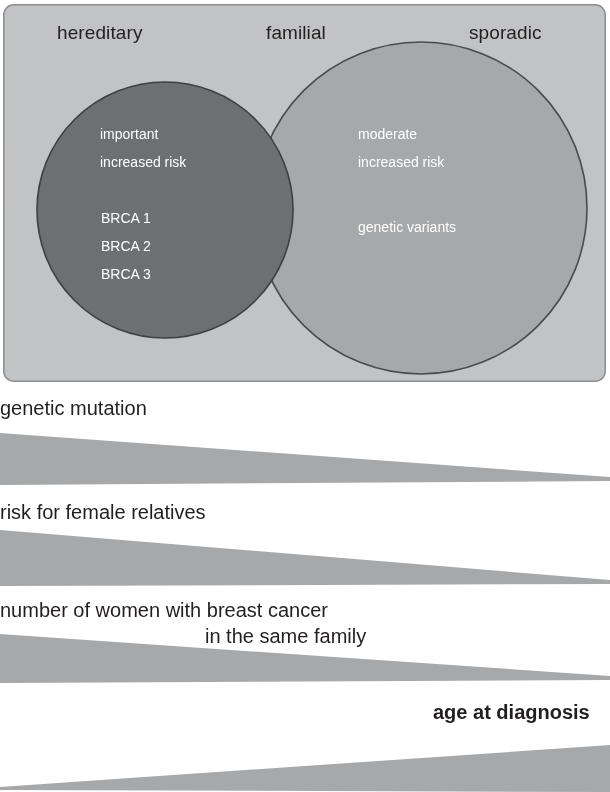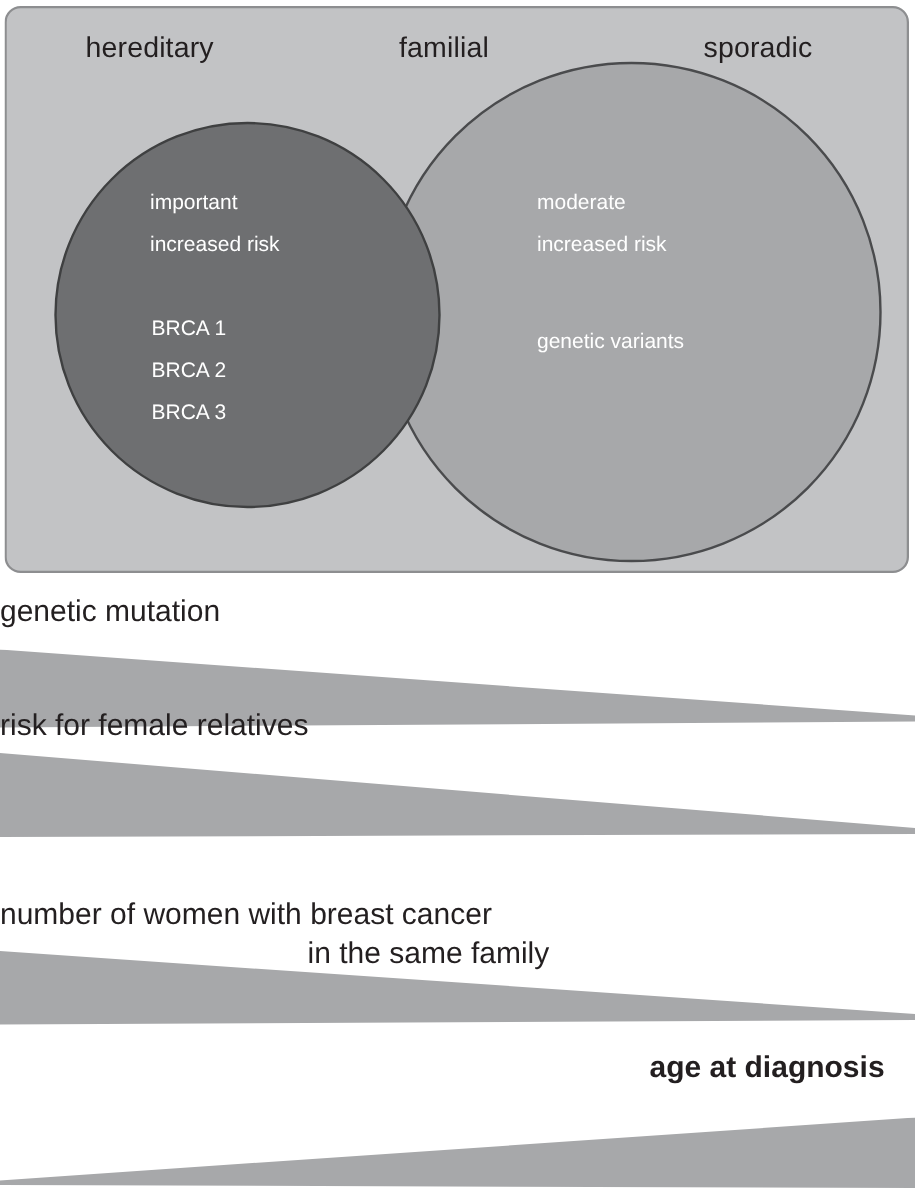--- a/index.html
+++ b/index.html
@@ -69,21 +69,21 @@
   .wedge-svg {
     position: absolute;
     left: 0;
     display: block;
   }
 
   #row-1 { top: 396px; height: 95px; }
   #row-1 .grad-caption { left: 0px; top: 0px; }
   #row-1 .wedge-svg    { top: 37px; width: 610px; height: 54px; }
 
-  #row-2 { top: 472px; height: 95px; text-decoration: underline; }
+  #row-2 { top: 500px; height: 95px; text-decoration: underline; }
   #row-2 .grad-caption { left: 0px; top: 0px; }
   #row-2 .wedge-svg    { top: 30px; width: 610px; height: 60px; }
 
   #row-3 { top: 598px; height: 100px; }
   #row-3 .caption-line-1 { left: 0px;   top: 0px; }
   #row-3 .caption-line-2 { left: 205px; top: 26px; }
   #row-3 .wedge-svg      { top: 36px; width: 610px; height: 52px; }
 
   #row-4 { top: 700px; height: 92px; font-weight: bold; }
   #row-4 .grad-caption { left: 433px; top: 0px; }

